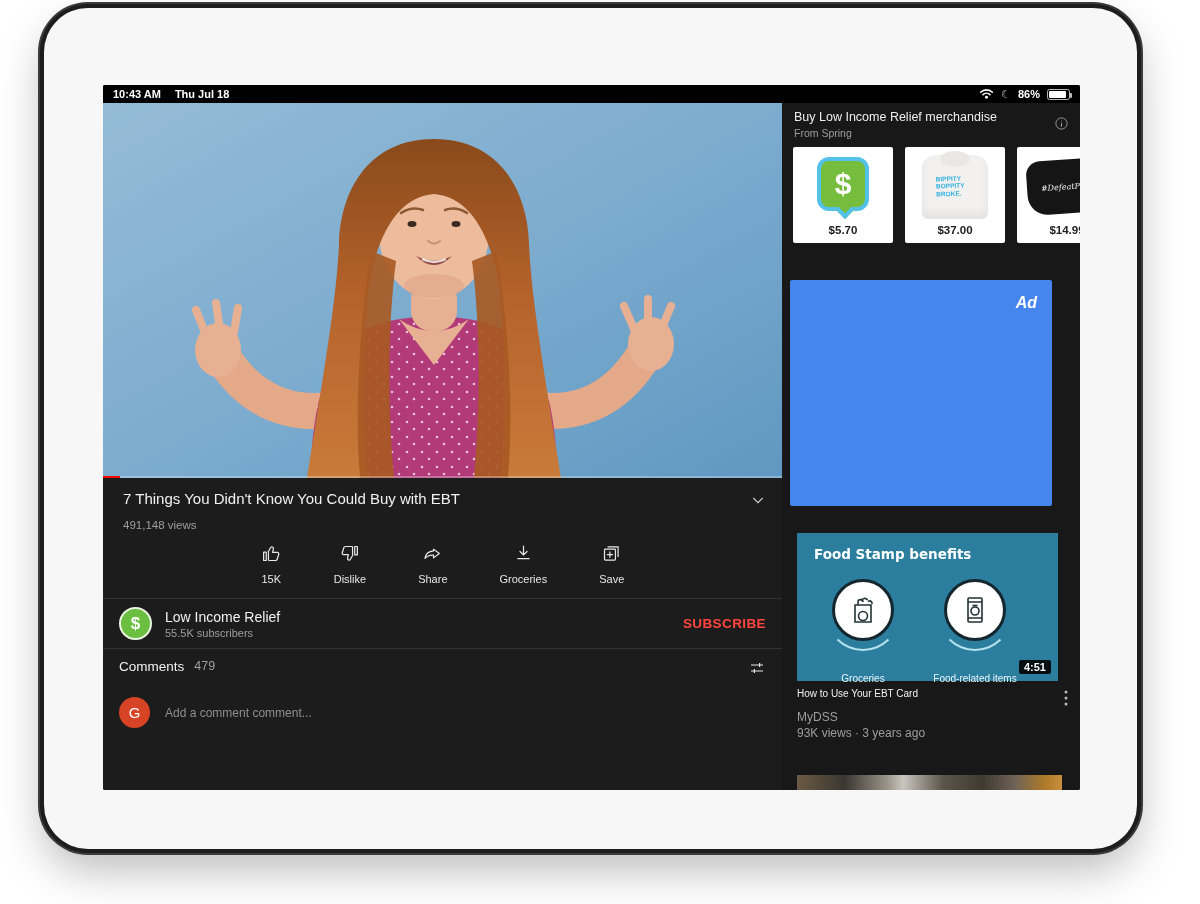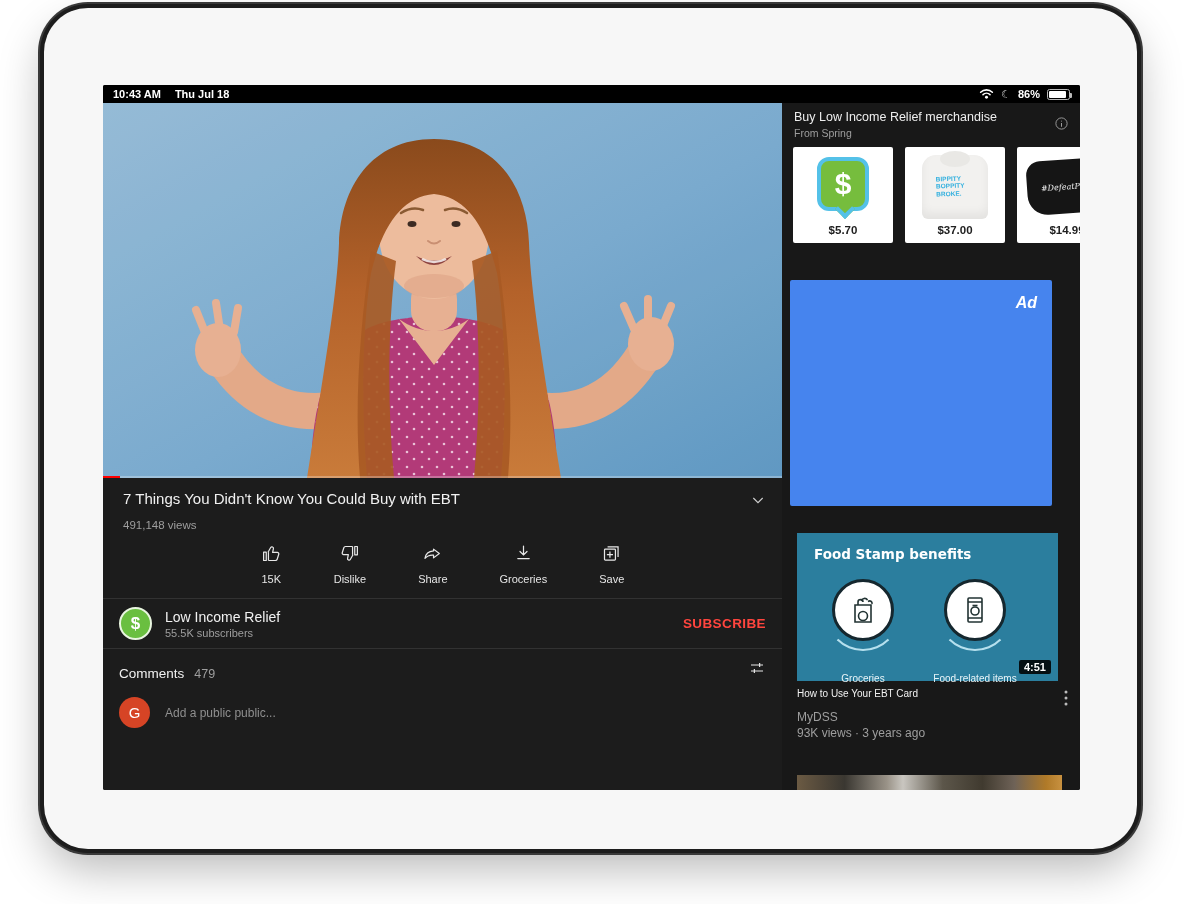--- a/index.html
+++ b/index.html
@@ -38,21 +38,21 @@
   .action{display:flex;flex-direction:column;align-items:center;gap:5px;cursor:pointer;}
   .action .lbl{color:#e6e6e6;font-size:11px;}
   .divider{height:1px;background:var(--div);}
   .channel-row{display:flex;align-items:center;padding:8px 14px 8px 16px;}
   .ch-avatar{width:33px;height:33px;border-radius:50%;background:var(--avatar-green);color:#fff;font-weight:bold;
     font-size:17px;display:flex;align-items:center;justify-content:center;border:2px solid #e8f5df;}
   .ch-text{margin-left:13px;flex:1;}
   .ch-name{color:var(--txt);font-size:14px;}
   .ch-subs{color:var(--txt2);font-size:11px;margin-top:2px;}
   .subscribe{color:var(--accent-red);font-size:13.5px;font-weight:bold;letter-spacing:.4px;padding:6px 2px;cursor:pointer;}
-  .comments-hdr{display:flex;align-items:flex-end;padding:10px 16px 9px;}
+  .comments-hdr{display:flex;align-items:flex-start;padding:10px 16px 9px;}
   .c-title{color:var(--txt);font-size:13.5px;}
   .c-count{color:var(--txt2);font-size:12.5px;margin-left:10px;flex:1;}
   .comment-row{display:flex;align-items:center;padding:7px 16px;}
   .g-avatar{width:31px;height:31px;border-radius:50%;background:var(--comment-avatar-orange);color:#fff;
     font-size:15px;display:flex;align-items:center;justify-content:center;}
   .c-placeholder{color:#8f8f8f;font-size:12px;margin-left:15px;}
 
   
   .sidebar{position:absolute;left:679px;top:18px;width:298px;height:687px;background:#181818;overflow:hidden;}
   .m-title{position:absolute;left:12px;top:7px;right:34px;color:#eee;font-size:12.5px;}
@@ -263,21 +263,21 @@
        <span class="c-count">479</span>
        <span>
          <svg width="18" height="18" viewBox="0 0 24 24">
                 <path d="M4 8h16 M4 16h16" stroke="#e8e8e8" stroke-width="1.6"></path>
                 <path d="M15.5 5.2v5.6 M8.5 13.2v5.6" stroke="#e8e8e8" stroke-width="1.6"></path>
               </svg>
        </span>
      </div>
      <div class="comment-row">
        <div class="g-avatar">G</div>
-       <div class="c-placeholder">Add a public public...</div>
+       <div class="c-placeholder">Add a comment comment...</div>
      </div>
    </div>
 
    <div class="sidebar">
 
      <div class="m-title">Buy Low Income Relief merchandise</div>
      <div class="m-sub">From Spring</div>
      <span class="info-ic">
        <svg width="15" height="15" viewBox="0 0 24 24">
               <circle cx="12" cy="12" r="9" fill="none" stroke="#9e9e9e" stroke-width="1.5"></circle>

